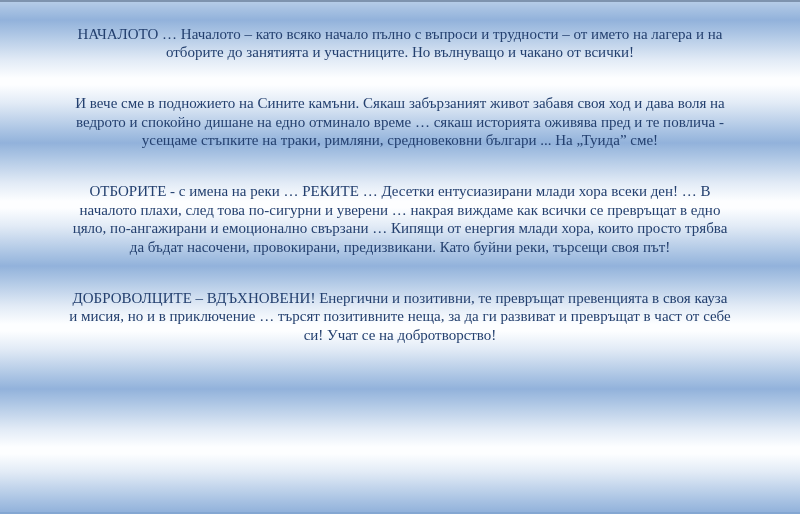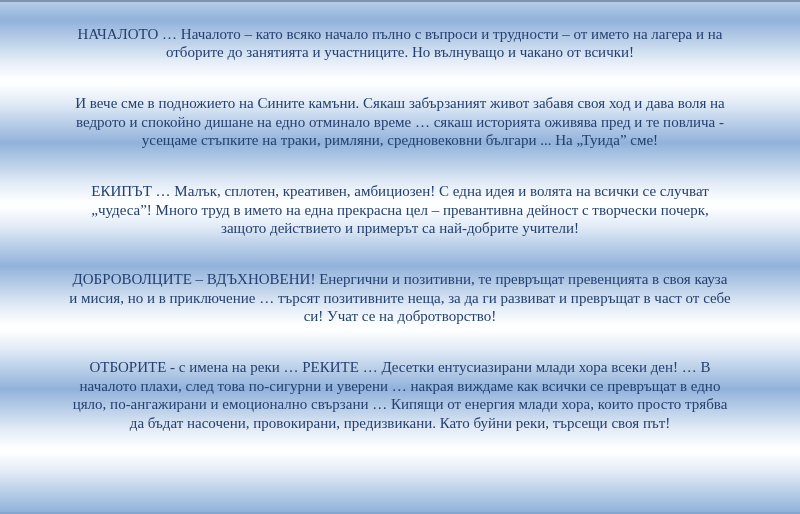--- a/index.html
+++ b/index.html
@@ -66,25 +66,22 @@
 </head>
 <body>
 
 <div class="slide">
   <div class="content">
     <p>НАЧАЛОТО … Началото – като всяко начало пълно с въпроси и трудности – от името на лагера и на
 отборите до занятията и участниците. Но вълнуващо и чакано от всички!</p>
     <p>И вече сме в подножието на Сините камъни. Сякаш забързаният живот забавя своя ход и дава воля на
 ведрото и спокойно дишане на едно отминало време … сякаш историята оживява пред и те повлича -
 усещаме стъпките на траки, римляни, средновековни българи ... На „Туида” сме!</p>
-    <p>ЕКИПЪТ … Малък, сплотен, креативен, амбициозен! С една идея и волята на всички се случват
-„чудеса”! Много труд в името на една прекрасна цел – превантивна дейност с творчески почерк,
-защото действието и примерът са най-добрите учители!</p>
-    <p>ДОБРОВОЛЦИТЕ – ВДЪХНОВЕНИ! Енергични и позитивни, те превръщат превенцията в своя кауза
-и мисия, но и в приключение … търсят позитивните неща, за да ги развиват и превръщат в част от себе
-си! Учат се на добротворство!</p>
     <p>ОТБОРИТЕ - с имена на реки … РЕКИТЕ … Десетки ентусиазирани млади хора всеки ден! … В
 началото плахи, след това по-сигурни и уверени … накрая виждаме как всички се превръщат в едно
 цяло, по-ангажирани и емоционално свързани … Кипящи от енергия млади хора, които просто трябва
 да бъдат насочени, провокирани, предизвикани. Като буйни реки, търсещи своя път!</p>
+    <p>ДОБРОВОЛЦИТЕ – ВДЪХНОВЕНИ! Енергични и позитивни, те превръщат превенцията в своя кауза
+и мисия, но и в приключение … търсят позитивните неща, за да ги развиват и превръщат в част от себе
+си! Учат се на добротворство!</p>
     
   </div>
 </div>
 
 </body></html>

